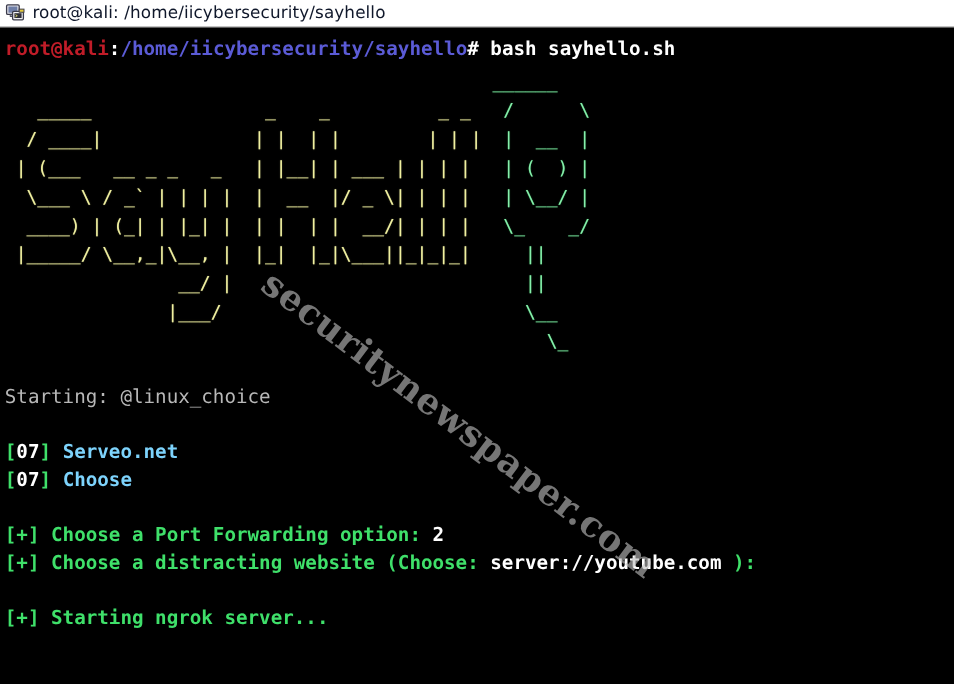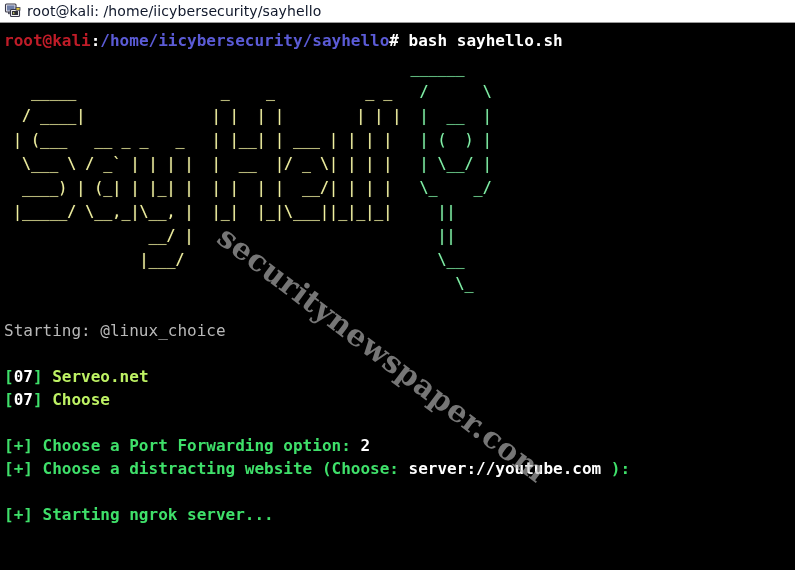--- a/index.html
+++ b/index.html
@@ -60,21 +60,21 @@
     white-space: pre;
     height: 23px;
   }
   .blank { height: 23px; }
 
   
   .c-red    { color: #c01c28; font-weight: bold; }
   .c-blue   { color: #5b5bd6; font-weight: bold; }
   .c-white  { color: #ffffff; font-weight: bold; }
   .c-green  { color: #3fe06a; font-weight: bold; }
-  .c-yellow { color: #bef264; font-weight: bold; }
+  .c-yellow { color: #7dd3fc; font-weight: bold; }
   .c-gray   { color: #b8b8b8; }
 
   
   .banner {
     font-family: "DejaVu Sans Mono", "Liberation Mono", monospace;
     font-size: 15px;
     line-height: 24px;
     white-space: pre;
     color: #f0f0a0;
     letter-spacing: 0px;

